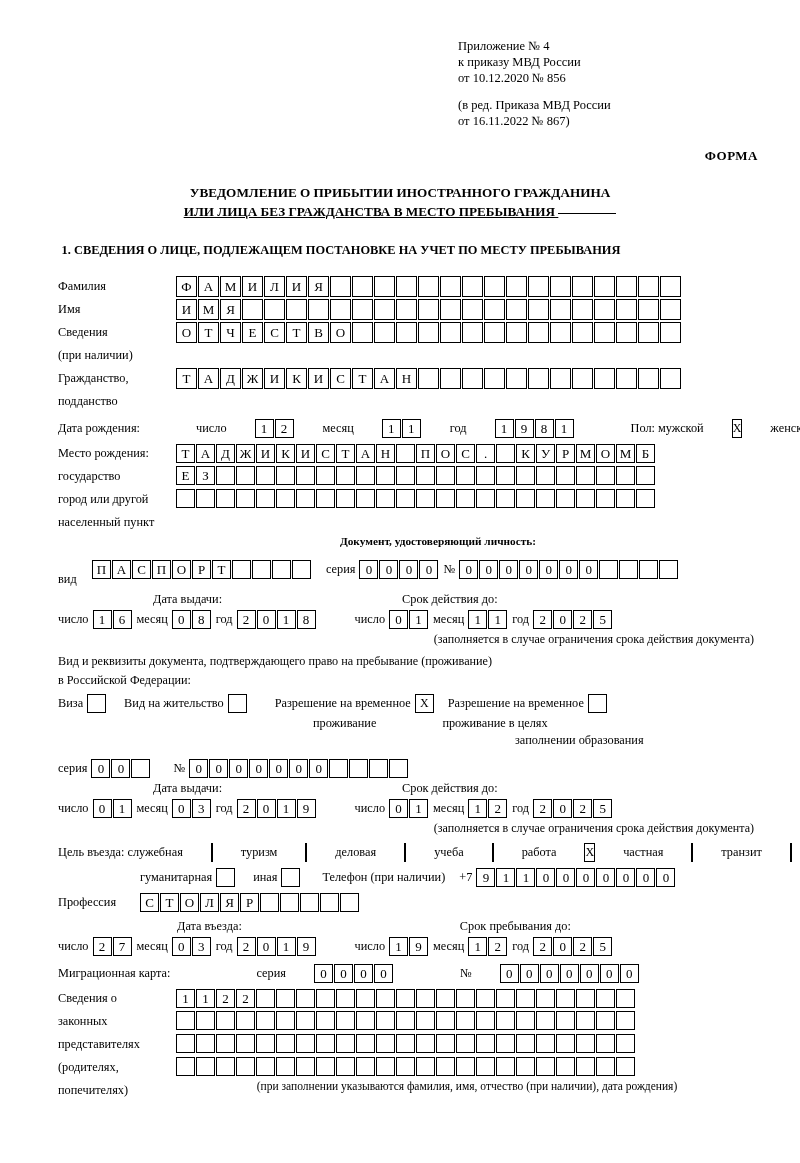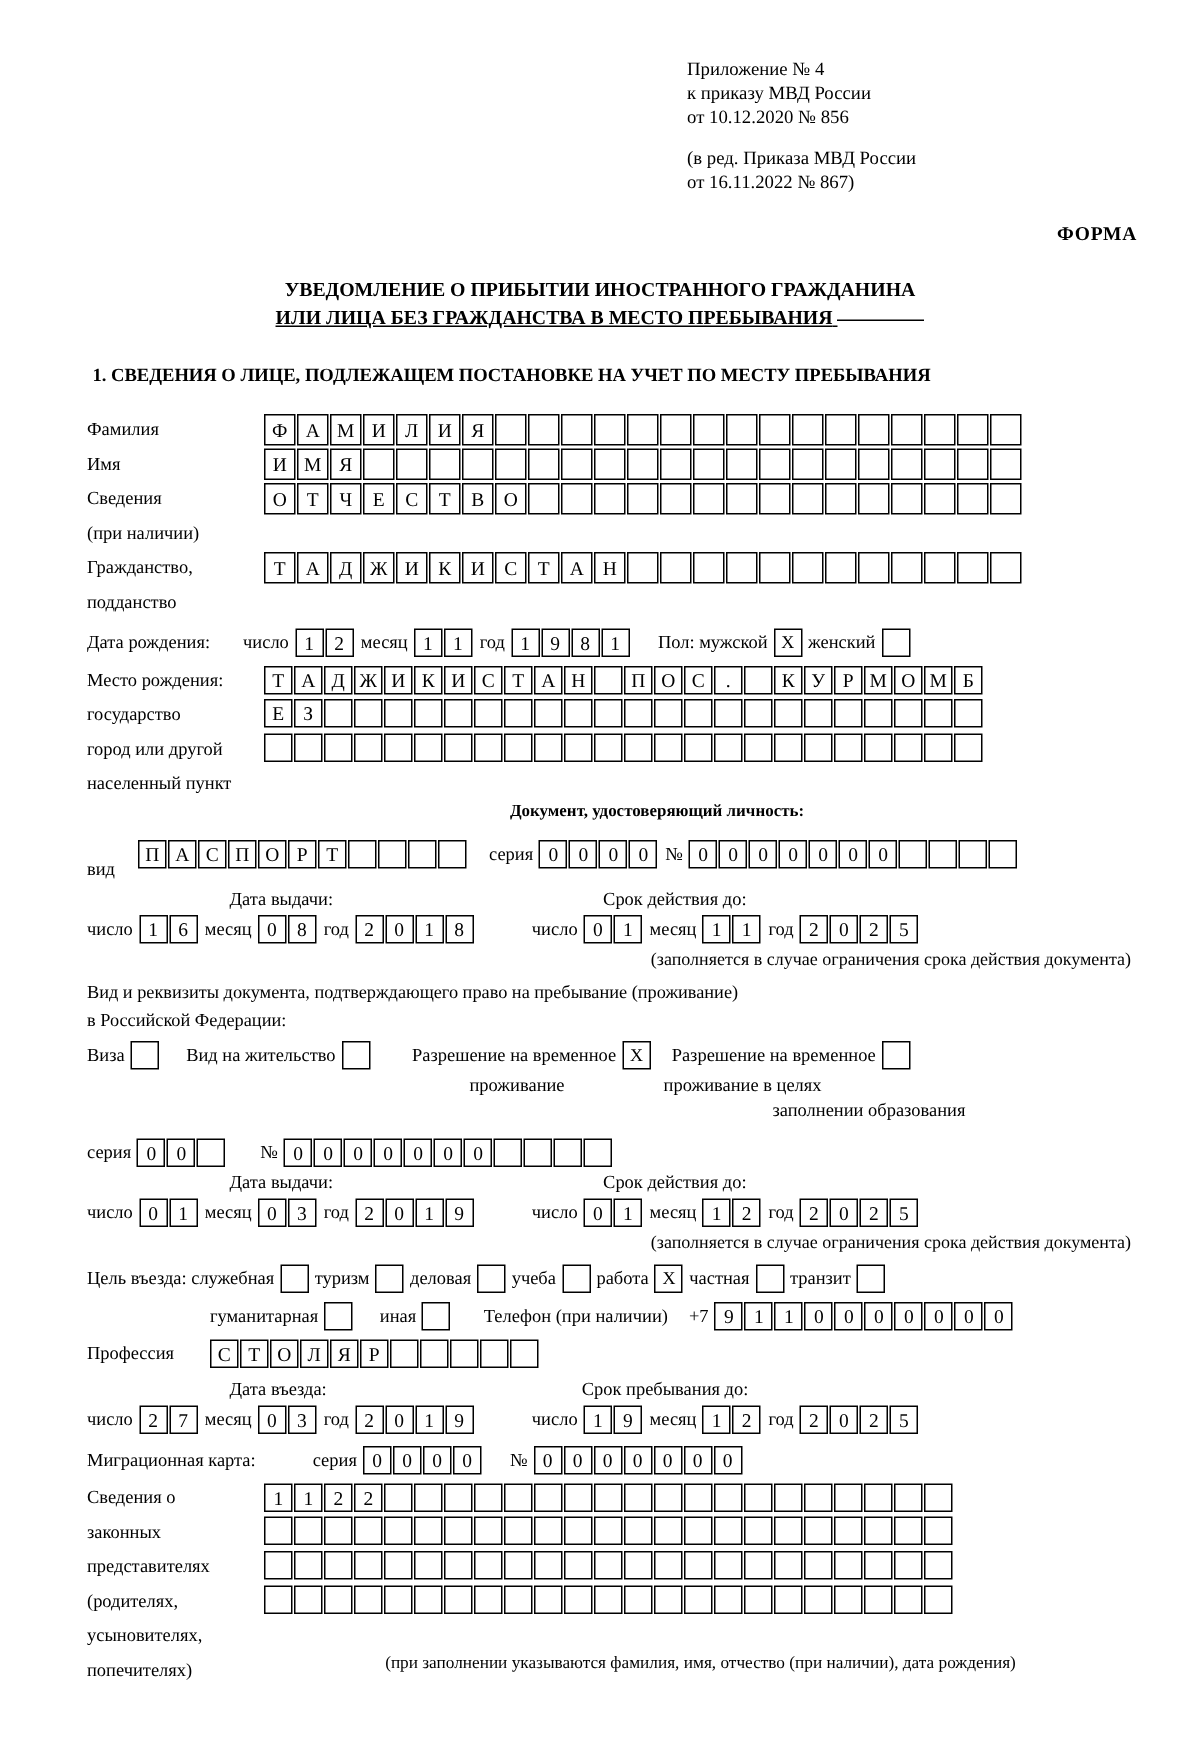--- a/index.html
+++ b/index.html
@@ -113,21 +113,21 @@
   }
   .inl { display: flex; align-items: center; }
   .inl > * { margin-right: 4px; }
   .sp6 { width: 6px; }
   .sp10 { width: 10px; }
   .sp14 { width: 14px; }
   .sp20 { width: 20px; }
   .sp30 { width: 30px; }
   .small { font-size: 11.3px; }
   .bold { font-weight: bold; text-align: right; }
-  .mt6 { margin-top: 6px; }
+  .mt6 { margin-top: 6px; gap: 24px; }
   .mt10 { margin-top: 10px; }
   .mt4 { margin-top: 4px; align-items: center; }
   .sub { font-size: 12.2px; line-height: 17px; }
   .note {
     font-size: 12px;
     text-align: right;
     padding-right: 4px;
   }
   .footnote {
     text-align: center;
@@ -823,21 +823,18 @@
           <div class="c sm"></div>
           <div class="c sm"></div>
           <div class="c sm"></div>
           <div class="c sm"></div>
           <div class="c sm"></div>
           <div class="c sm"></div>
           <div class="c sm"></div>
         </div>
     </div>
     <div class="row">
-      <div class="lbl w100">усыновителях,</div>
-    </div>
-    <div class="row">
       <div class="lbl w100">попечителях)</div>
       <div class="footnote" style="margin-top:0;flex:1;">(при заполнении указываются фамилия, имя, отчество (при наличии), дата рождения)</div>
     </div>
 
   </div>
 </div>
 
 </body></html>

